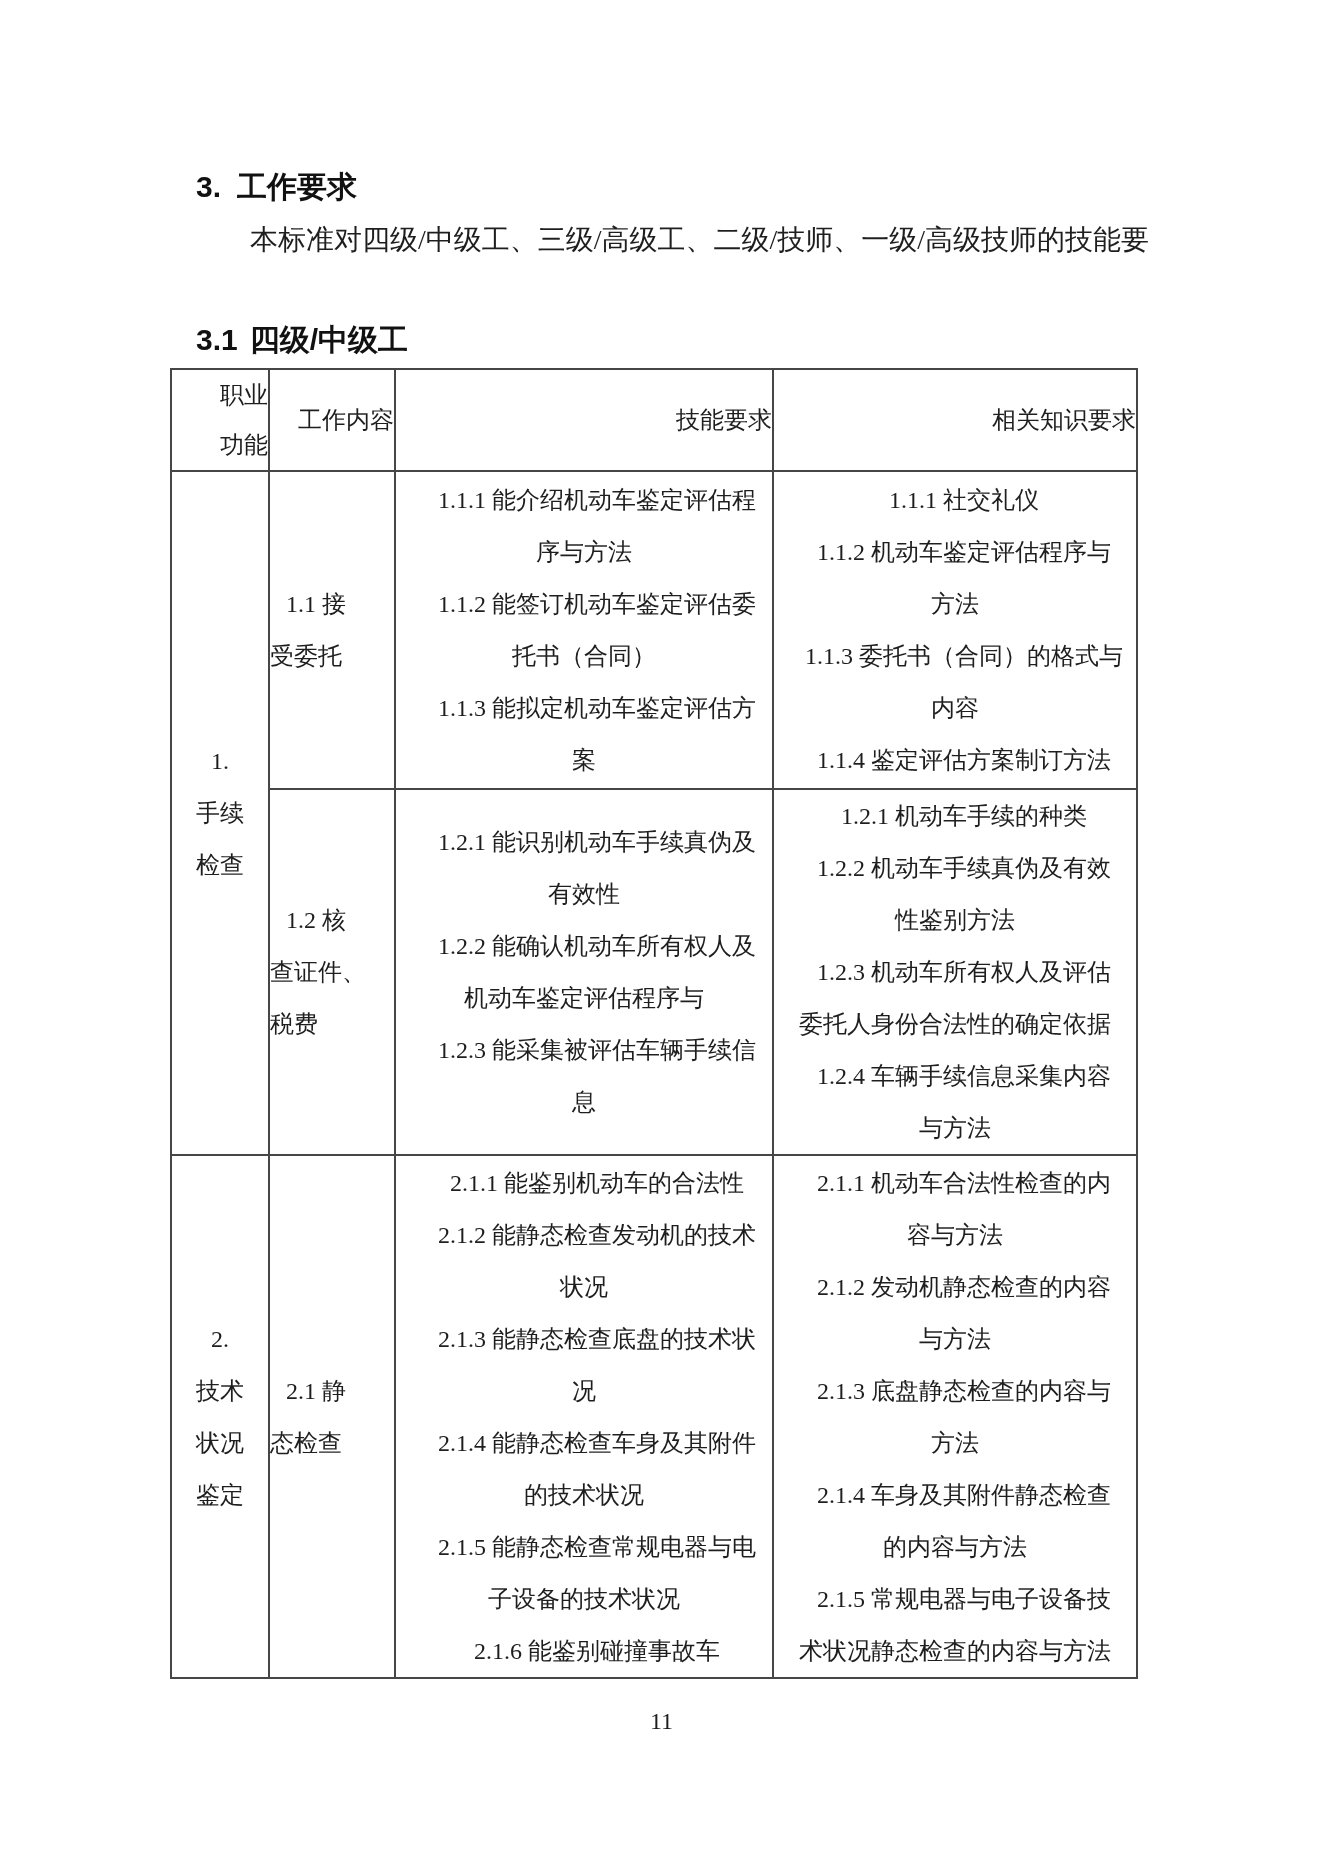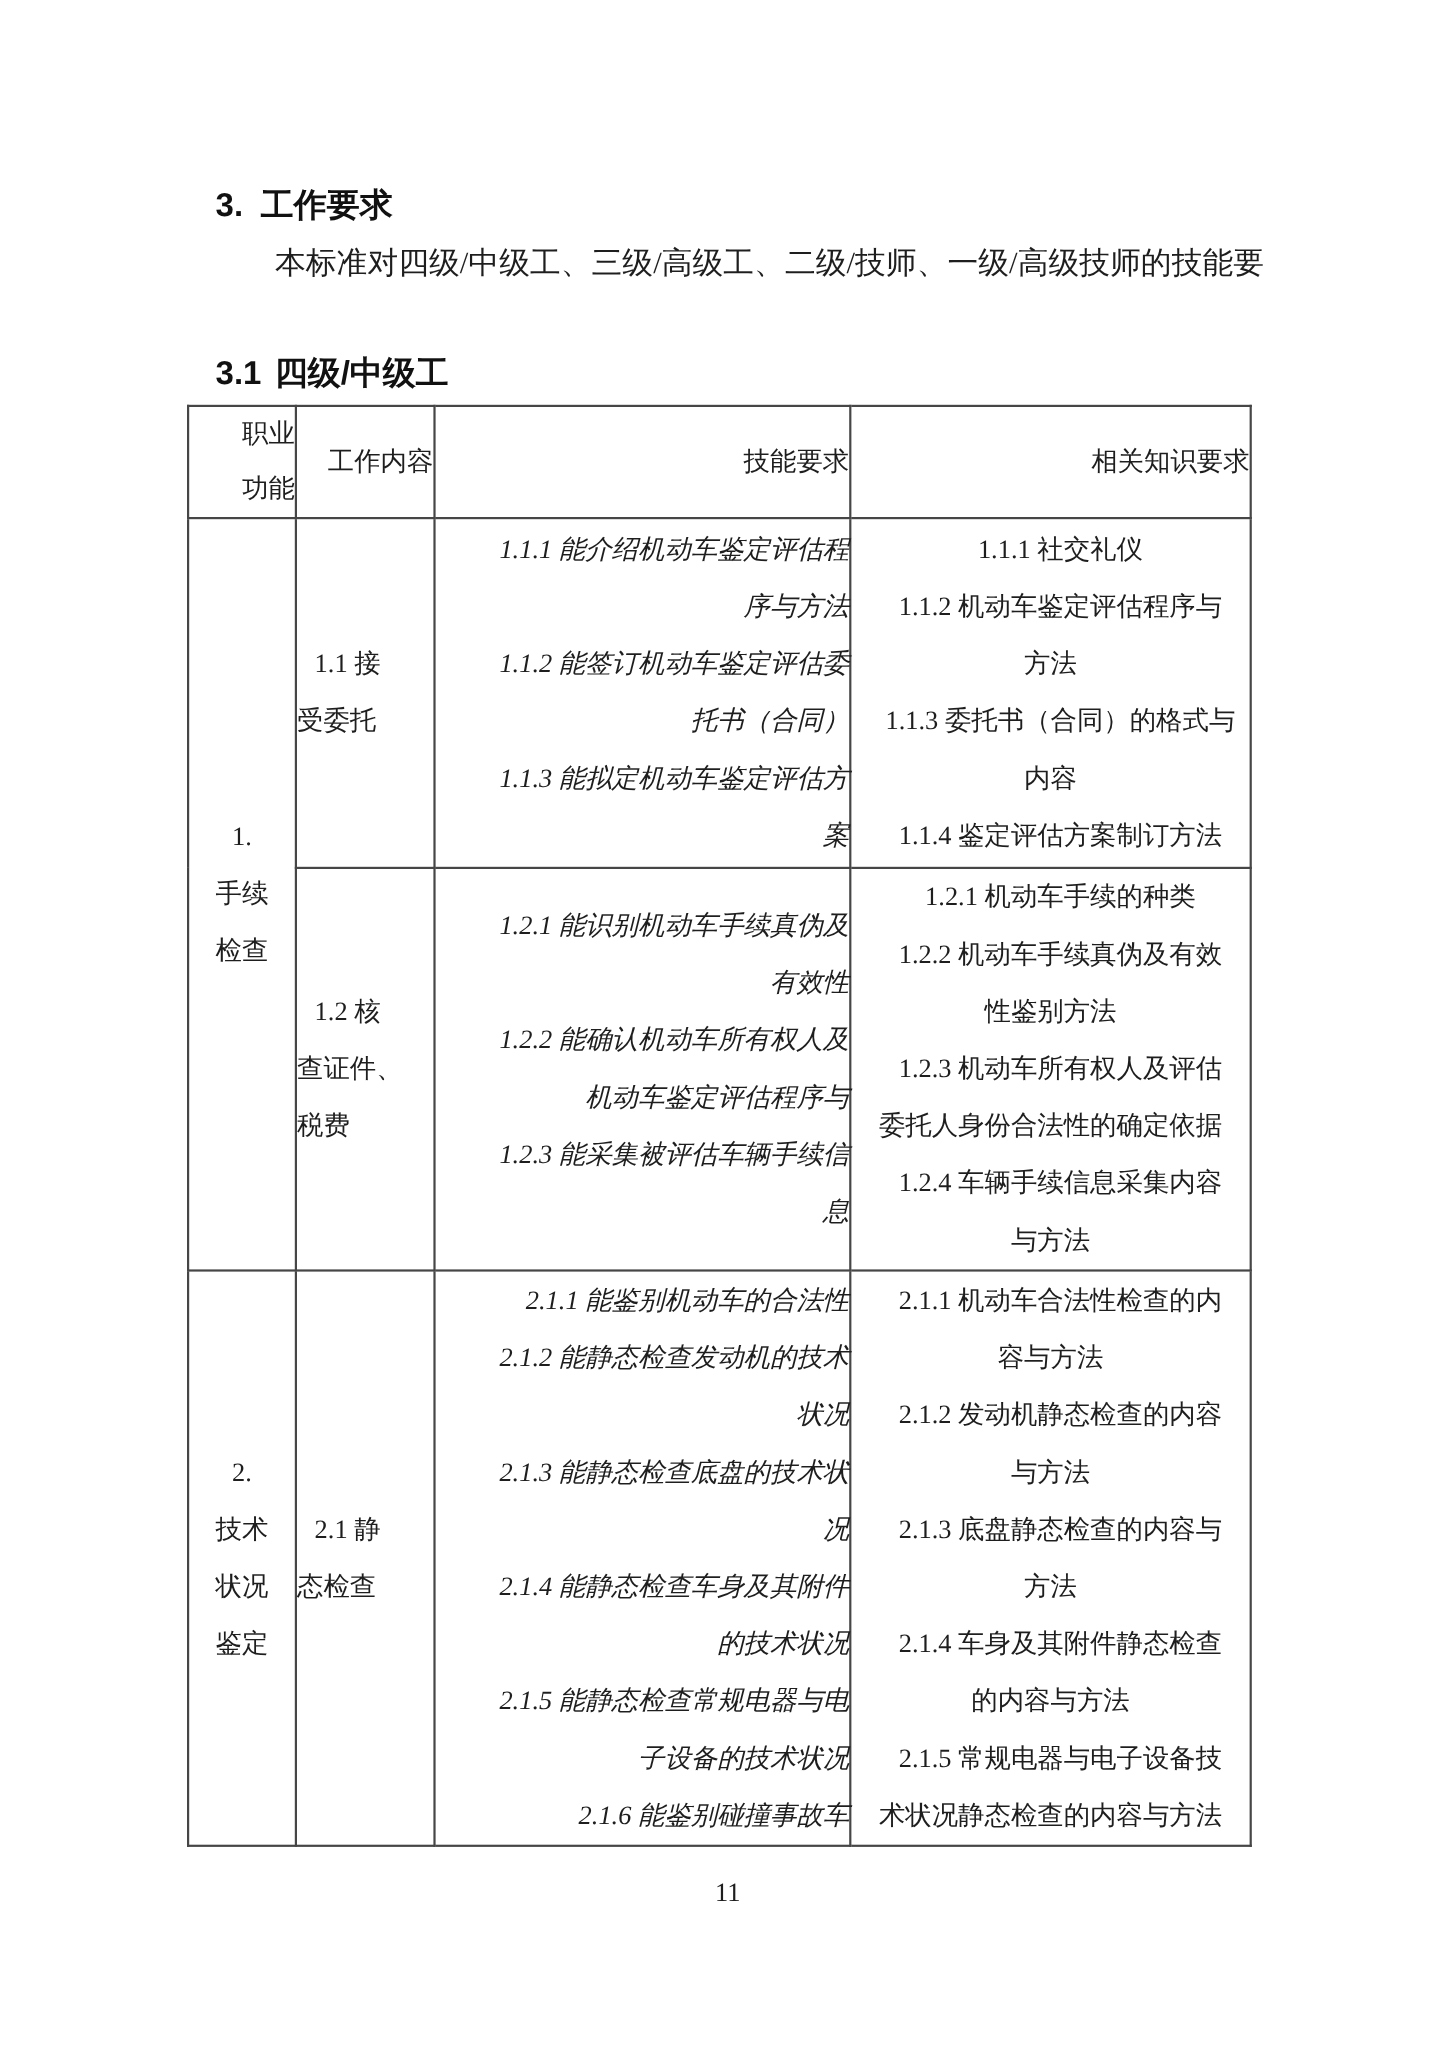--- a/index.html
+++ b/index.html
@@ -68,21 +68,21 @@
   .ln { line-height: 52px; }
   th .ln { line-height: 50px; text-align: right; text-indent: 0; }
 
   td.c-fn .ln { text-align: center; text-indent: 0 !important; }
 
   td.c-work { padding-left: 14px; padding-right: 6px; }
   td.c-work .ln { text-align: left; }
   td.c-work .ln.ind { text-indent: 16px; }
 
   td.c-skill { padding-left: 12px; padding-right: 6px; }
-  td.c-skill .ln { text-align: right; font-style: italic; }
+  td.c-skill .ln { text-align: center; }
   td.c-skill .ln.ind { text-indent: 26px; }
 
   td.c-know { padding-left: 10px; padding-right: 6px; }
   td.c-know .ln { text-align: center; }
   td.c-know .ln.ind { text-indent: 18px; }
 
   .ln { white-space: nowrap; overflow: visible; }
 
   
   #page-number {

